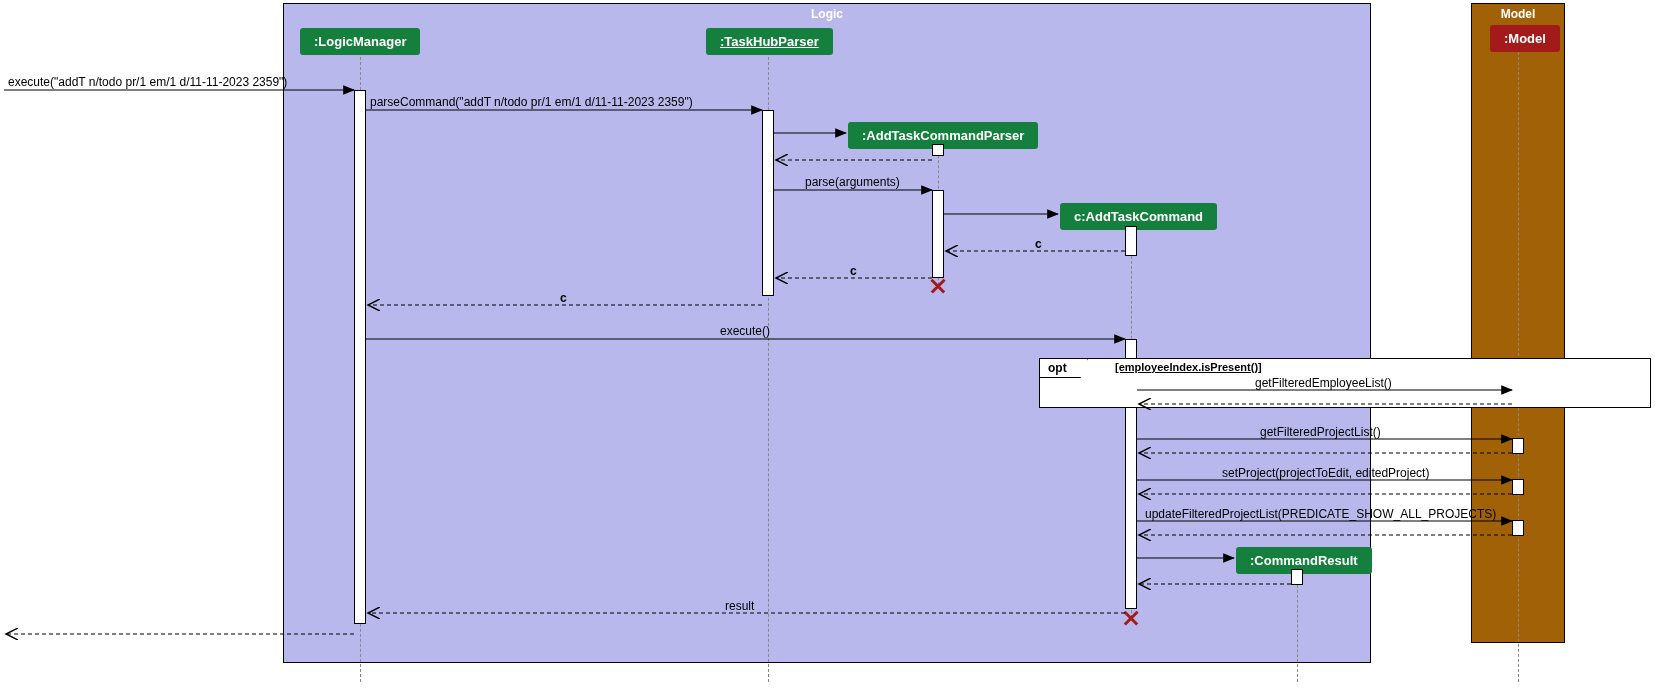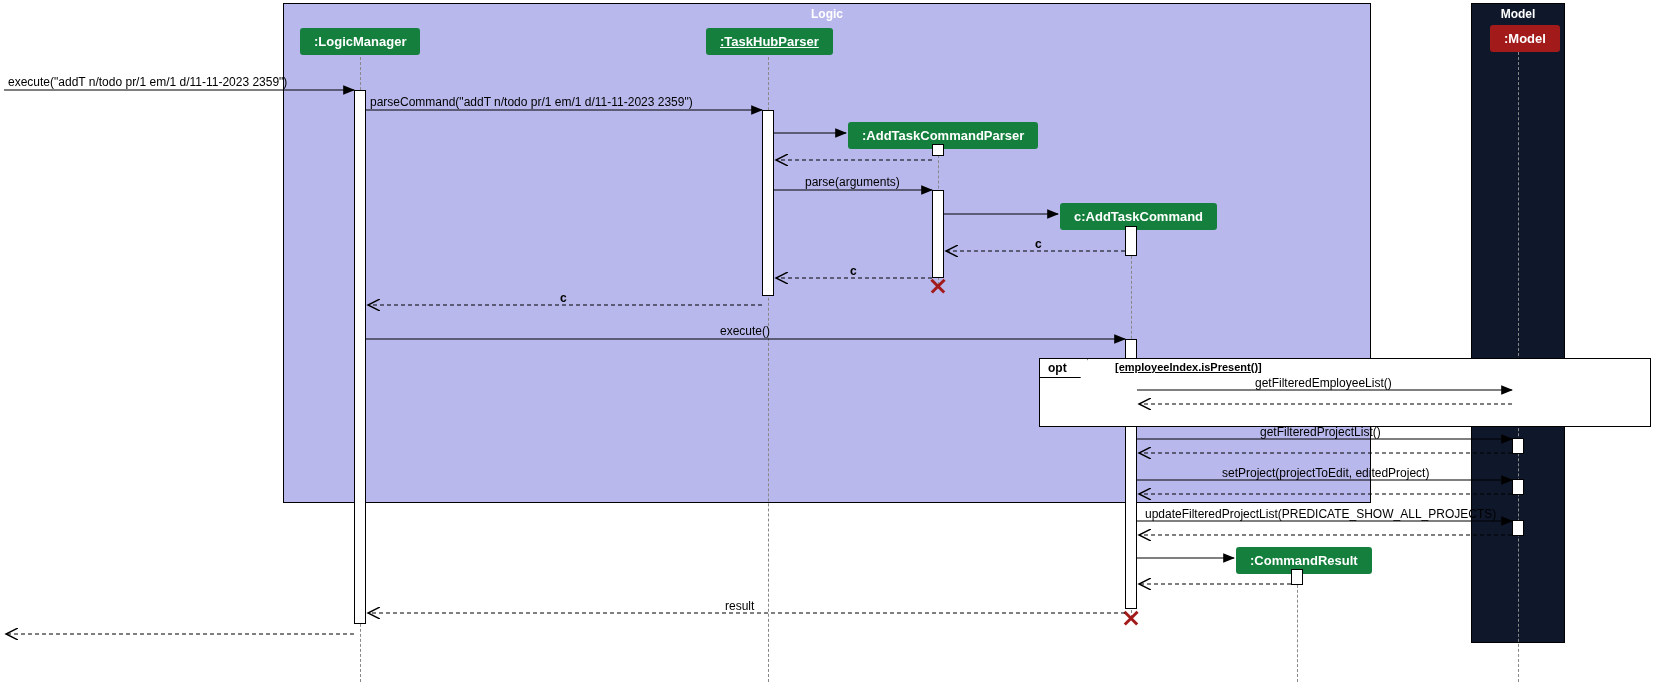--- a/index.html
+++ b/index.html
@@ -1,21 +1,21 @@
 <!DOCTYPE html>
 <html><head>
 <meta charset="utf-8">
 <style>
   * { box-sizing: border-box; }
   body { margin: 0; font-family: Arial, sans-serif; font-size: 12px; background: #fff; }
   .canvas { position: relative; width: 1655px; height: 688px; }
   
   .frame { position: absolute; border: 1px solid #000; }
   .frame-logic { background: #b8b8ec; }
-  .frame-model { background: #0f172a; }
+  .frame-model { background: #a16207; }
   .frame-title { position: absolute; top: 3px; left: 50%; transform: translateX(-50%); font-weight: bold; color: #fff; font-size: 12px; }
   
   .frame-opt { position: absolute; background: #fff; border: 1px solid #000; }
   .opt-header { position: absolute; top: 0; left: 0; background: #fff; border-right: 1px solid #000; border-bottom: 1px solid #000; padding: 2px 20px 2px 8px; font-weight: bold; font-size: 12px; 
     clip-path: polygon(0 0, 100% 0, 85% 100%, 0 100%); }
   .opt-guard { position: absolute; top: 2px; font-weight: bold; font-size: 11px; text-decoration: underline; }
   
   .obj-box { position: absolute; background: #15803d; color: #fff; padding: 6px 14px; border-radius: 3px; font-weight: bold; font-size: 13px; text-align: center; }
   .obj-box.model { background: #a31a1a; }
   
@@ -30,21 +30,21 @@
   
   .destroy { position: absolute; width: 18px; height: 18px; transform: translate(-50%, -50%); }
   .destroy::before, .destroy::after { content: ''; position: absolute; top: 50%; left: 0; width: 100%; height: 2.5px; background: #a31a1a; }
   .destroy::before { transform: translateY(-50%) rotate(45deg); }
   .destroy::after { transform: translateY(-50%) rotate(-45deg); }
 </style>
 </head>
 <body>
 <div class="canvas">
 
-<div class="frame frame-logic" style="left:283px; top:3px; width:1088px; height:500px;padding-left:31px;">
+<div class="frame frame-logic" style="left:283px; top:3px; width:1088px; height:660px;padding-left:31px;">
   <span class="frame-title">Logic</span>
 </div>
 <div class="frame frame-model" style="left:1471px; top:3px; width:94px; height:640px;">
   <span class="frame-title">Model</span>
 </div>
 
 <div class="lifeline" style="left:360px; top:52px; height:630px;"></div>
 <div class="lifeline" style="left:768px; top:52px; height:630px;"></div>
 <div class="lifeline" style="left:938px; top:145px; height:140px;"></div>
 <div class="lifeline" style="left:1131px; top:226px; height:392px;"></div>
@@ -63,21 +63,21 @@
 <div class="activation" style="left:938px; top:144px; height:12px;"></div>
 <div class="activation" style="left:938px; top:190px; height:88px;"></div>
 <div class="activation" style="left:1131px; top:226px; height:30px;"></div>
 <div class="activation" style="left:1131px; top:339px; height:270px;"></div>
 <div class="activation" style="left:1518px; top:389px; height:16px;"></div>
 <div class="activation" style="left:1518px; top:438px; height:16px;"></div>
 <div class="activation" style="left:1518px; top:479px; height:16px;"></div>
 <div class="activation" style="left:1518px; top:520px; height:16px;"></div>
 <div class="activation" style="left:1297px; top:569px; height:16px;"></div>
 
-<div class="frame-opt" style="left:1039px; top:358px; width:612px; height:69px;">
+<div class="frame-opt" style="left:1039px; top:358px; width:612px; height:50px;">
   <div class="opt-header">opt</div>
   <div class="opt-guard" style="left:75px;">[employeeIndex.isPresent()]</div>
 </div>
 
 <div class="destroy" style="left:938px; top:286px;"></div>
 <div class="destroy" style="left:1131px; top:618px;"></div>
 
 <svg class="arrows">
   <defs>
     <marker id="solid-arrow" markerWidth="10" markerHeight="8" refX="9" refY="4" orient="auto">

